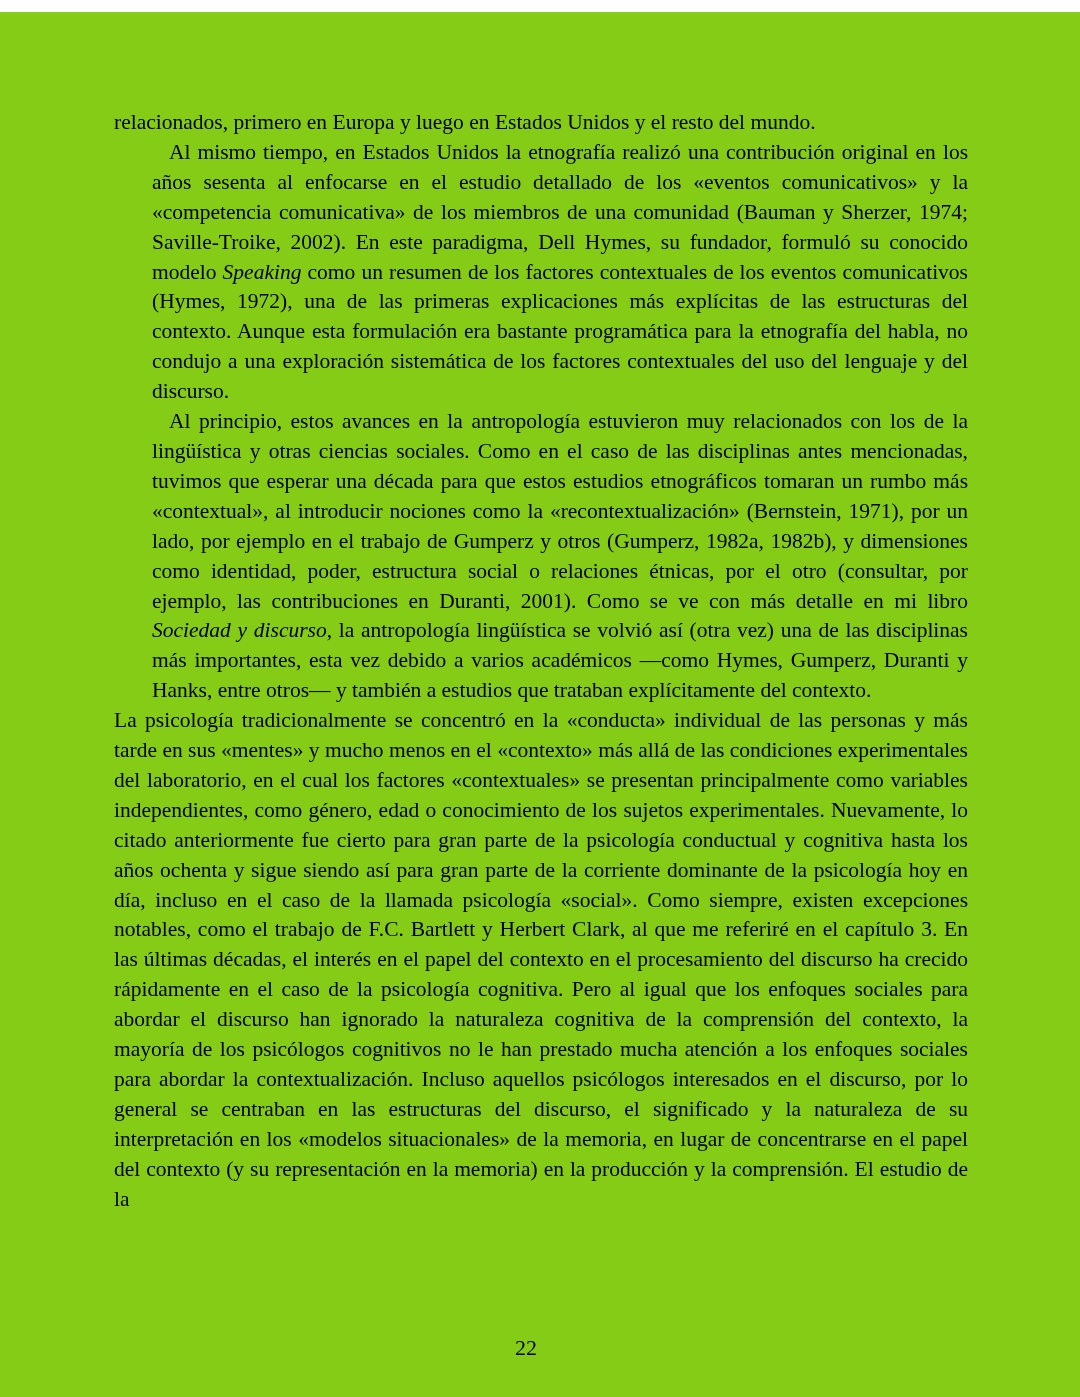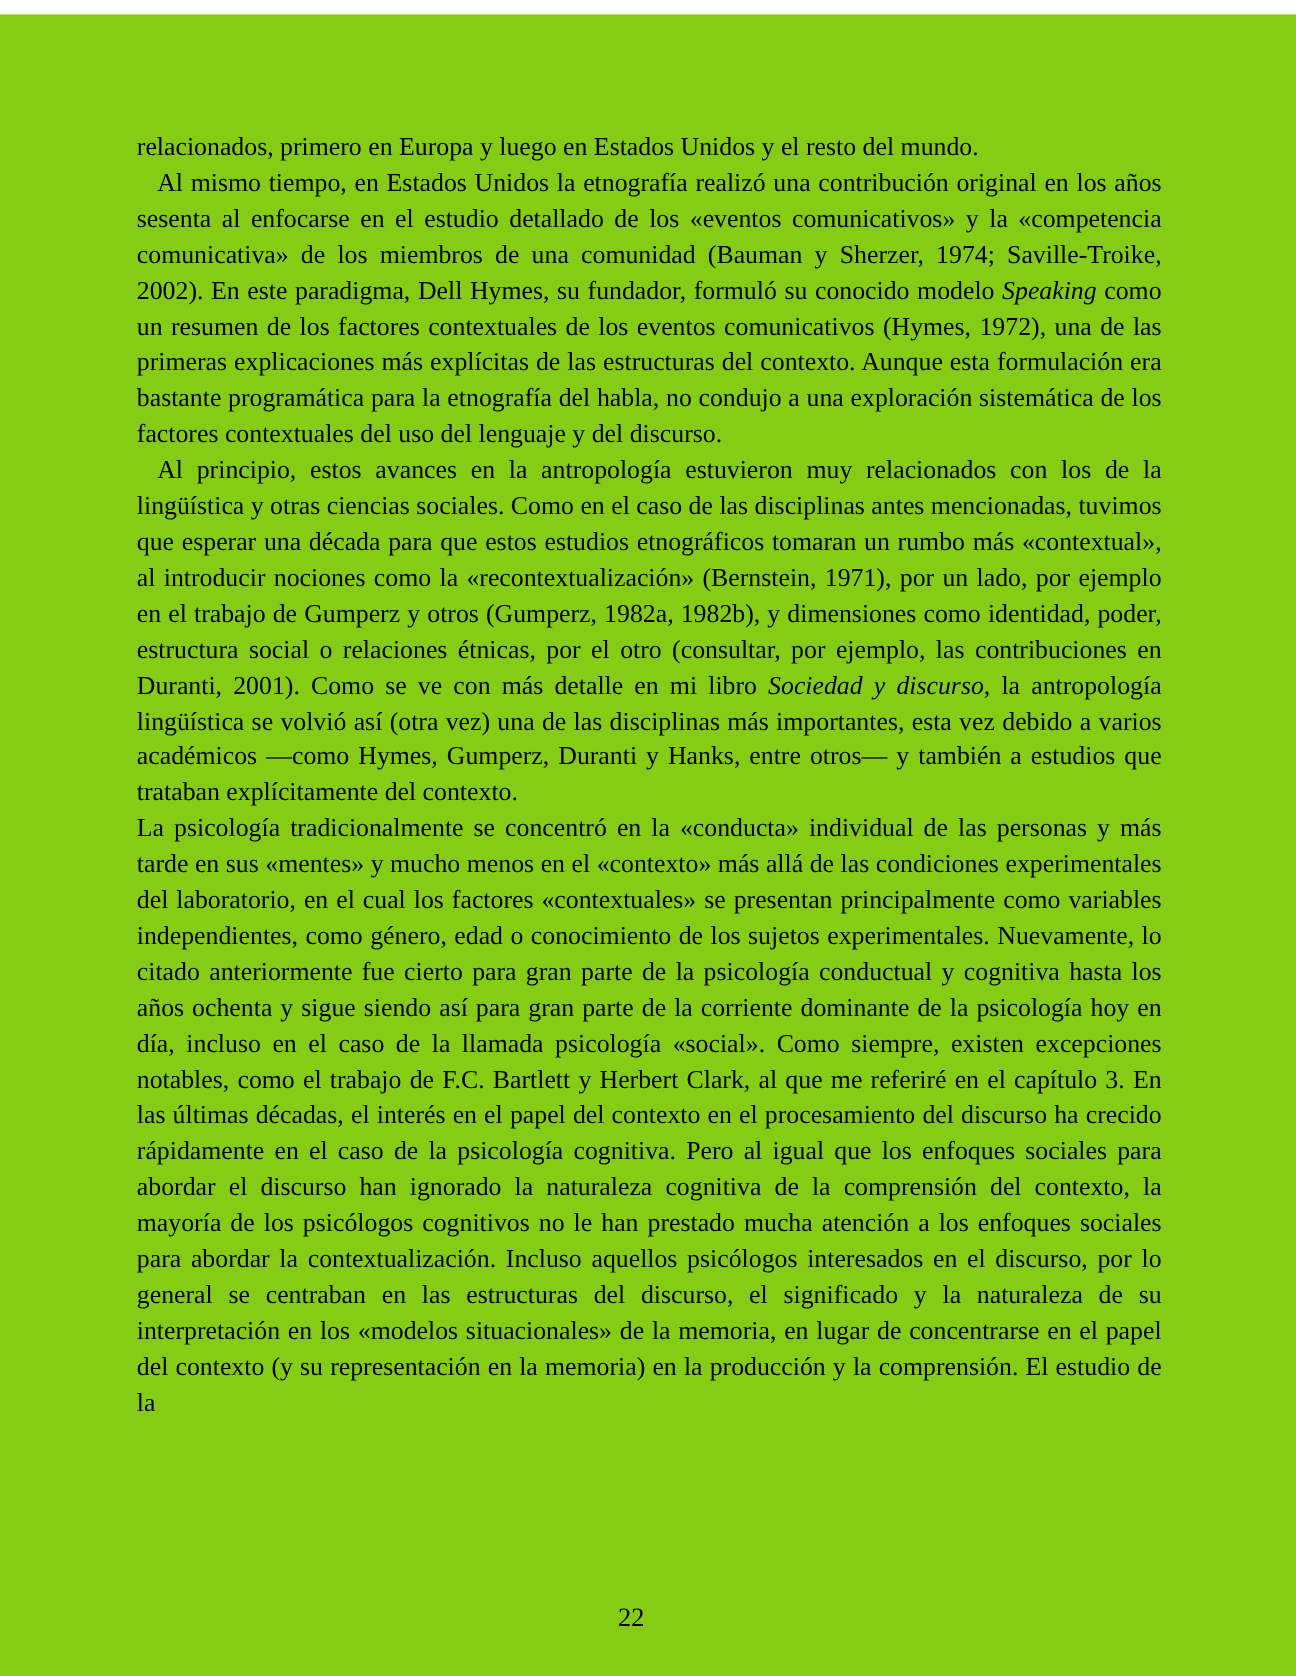--- a/index.html
+++ b/index.html
@@ -34,20 +34,21 @@
     margin: 0;
     font-size: 21.5px;
     line-height: 29.9px;
     text-align: justify;
     text-justify: inter-word;
     hyphens: none;
     word-spacing: 0px;
   }
   p.indent {
     text-indent: 17px;
+    margin-left: 38px;
   }
   p.no-indent {
     text-indent: 0;
   }
   .heading-psicologia {
     margin: 0;
     font-size: 24.5px;
     line-height: 30px;
     font-style: italic;
     font-weight: normal;

